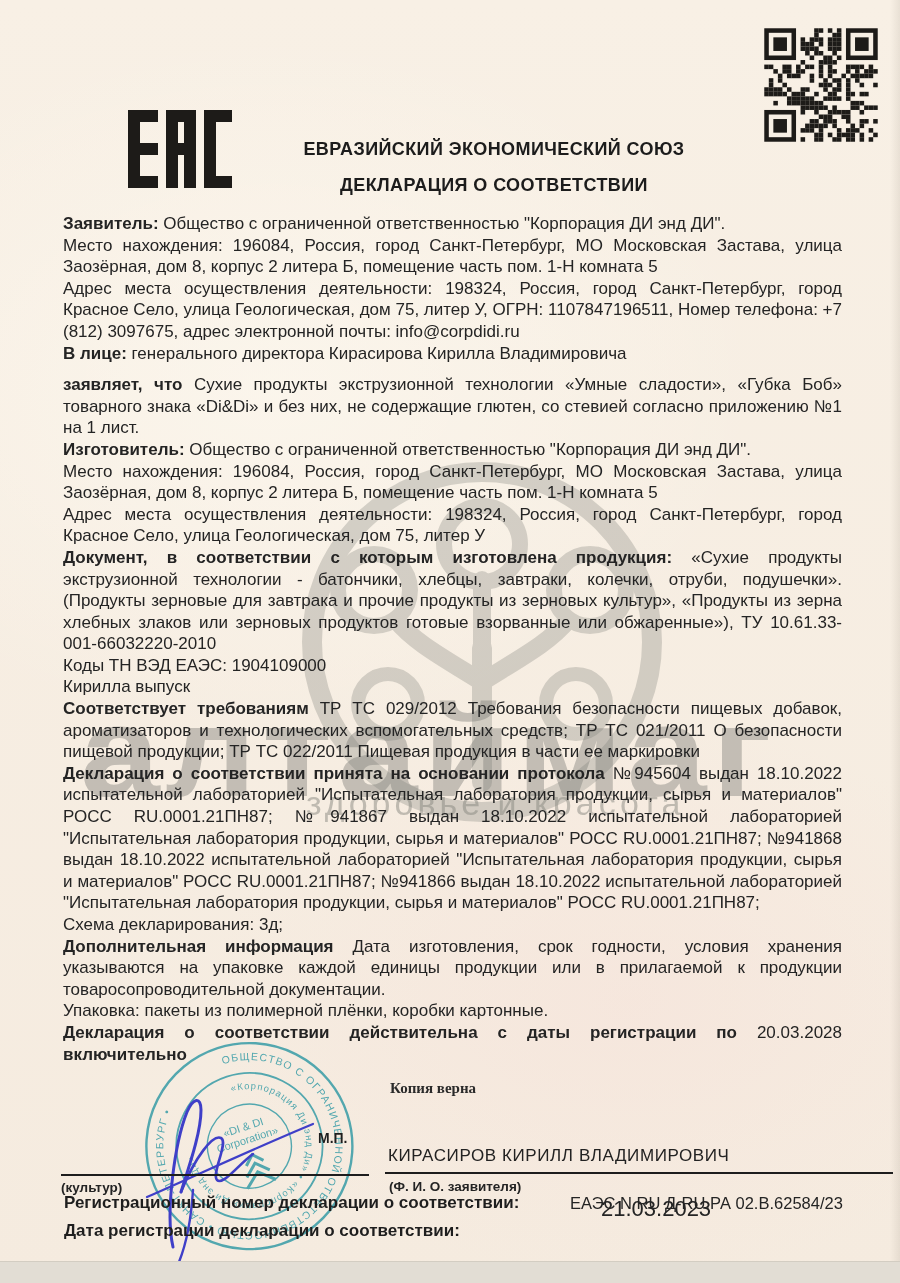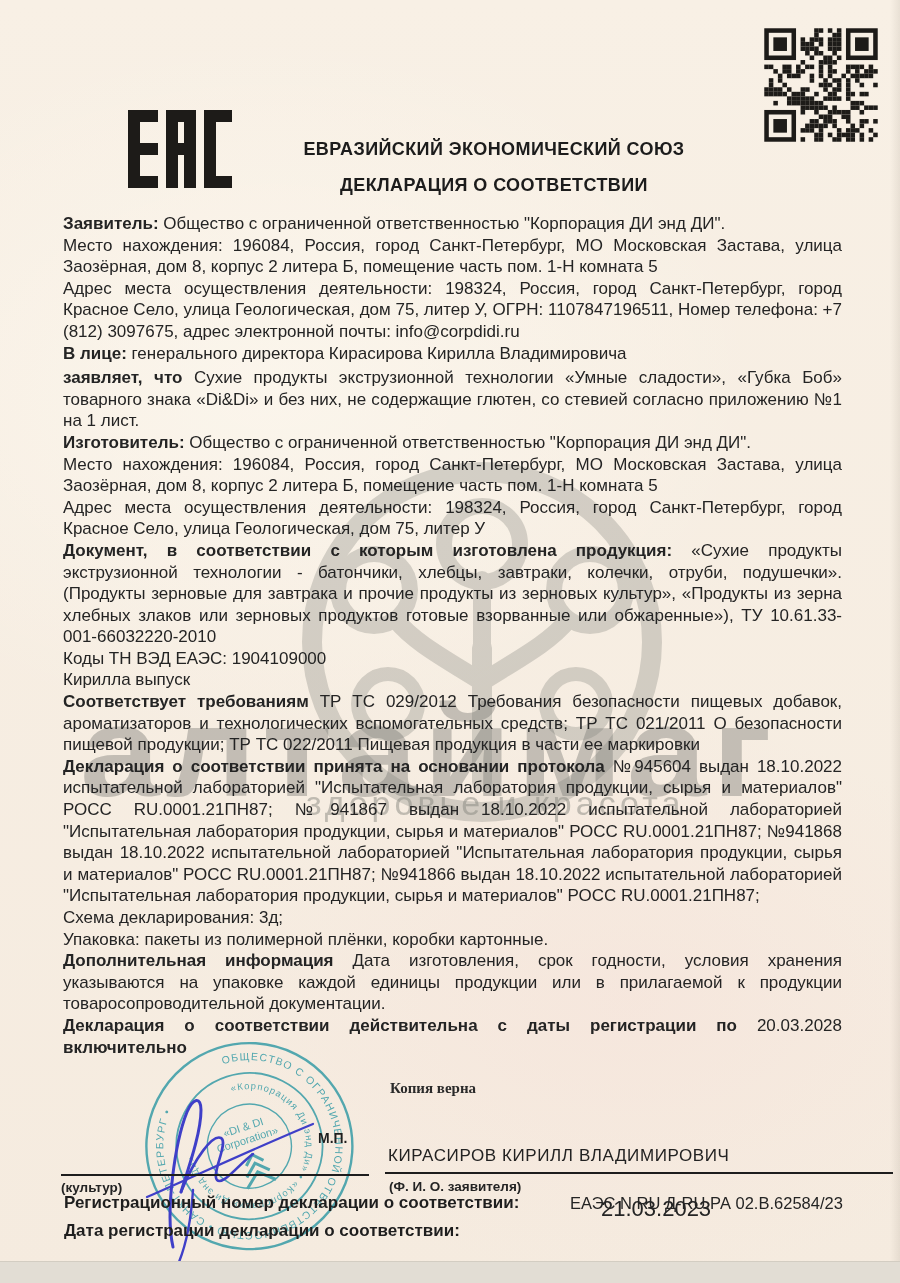--- a/index.html
+++ b/index.html
@@ -13,21 +13,21 @@
   }
   .bottom-strip{position:absolute;left:0;right:0;bottom:0;height:21px;background:#e2ddd4;border-top:1px solid #d3cdc2;}
   .right-shade{position:absolute;top:0;bottom:0;right:0;width:10px;background:linear-gradient(to right,rgba(0,0,0,0),rgba(120,110,95,.12));}
   .eac{position:absolute;left:128px;top:110px;}
   .qr{position:absolute;left:762px;top:26px;width:118px;height:118px;}
   .title{position:absolute;left:0;right:0;text-align:center;transform:translateX(44px);
          font-weight:bold;font-size:18px;letter-spacing:.4px;color:#1c1c1c;}
   .title1{top:139px;} .title2{top:175px;}
   .body-text{position:absolute;left:63px;top:213px;width:779px;font-size:17px;line-height:21.6px;text-align:justify;}
   .para{margin:0;} .para b{font-weight:bold;}
-  .para.gap{margin-top:3px;}
+  .para.gap{margin-top:10px;}
   
   .wm-logo{position:absolute;left:292px;top:452px;opacity:.34;}
   .wm-word{position:absolute;left:80px;top:678px;font-size:128px;font-weight:bold;
            color:rgba(125,125,118,.42);letter-spacing:5px;transform:scaleX(1.12);transform-origin:left;white-space:nowrap;}
   .wm-tag{position:absolute;left:306px;top:784px;font-size:34px;color:rgba(135,135,128,.5);letter-spacing:4px;white-space:nowrap;}
   
   .copy-note{position:absolute;left:390px;top:1080px;font-family:"Liberation Serif",serif;font-weight:bold;font-size:15px;color:#2a2a2a;}
   .mp{position:absolute;left:318px;top:1130px;font-weight:bold;font-size:14px;color:#1e1e1e;}
   .sig-line{position:absolute;left:61px;top:1174px;width:308px;height:2px;background:#1d1d1d;}
   .sig-caption{position:absolute;left:61px;top:1180px;font-weight:bold;font-size:13.5px;}
@@ -326,22 +326,22 @@
     <p class="para gap"><b>заявляет, что </b><span>Сухие продукты экструзионной технологии «Умные сладости», «Губка Боб» товарного знака «Di&amp;Di» и без них, не содержащие глютен, со стевией согласно приложению №1 на 1 лист.</span></p>
     <p class="para"><b>Изготовитель: </b><span>Общество с ограниченной ответственностью "Корпорация ДИ энд ДИ".</span></p>
     <p class="para"><b></b><span>Место нахождения: 196084, Россия, город Санкт-Петербург, МО Московская Застава, улица Заозёрная, дом 8, корпус 2 литера Б, помещение часть пом. 1-Н комната 5</span></p>
     <p class="para"><b></b><span>Адрес места осуществления деятельности: 198324, Россия, город Санкт-Петербург, город Красное Село, улица Геологическая, дом 75, литер У</span></p>
     <p class="para"><b>Документ, в соответствии с которым изготовлена продукция: </b><span>«Сухие продукты экструзионной технологии - батончики, хлебцы, завтраки, колечки, отруби, подушечки». (Продукты зерновые для завтрака и прочие продукты из зерновых культур», «Продукты из зерна хлебных злаков или зерновых продуктов готовые взорванные или обжаренные»), ТУ 10.61.33-001-66032220-2010</span></p>
     <p class="para"><b></b><span>Коды ТН ВЭД ЕАЭС: 1904109000</span></p>
     <p class="para"><b></b><span>Кирилла выпуск</span></p>
     <p class="para"><b>Соответствует требованиям </b><span>ТР ТС 029/2012 Требования безопасности пищевых добавок, ароматизаторов и технологических вспомогательных средств; ТР ТС 021/2011 О безопасности пищевой продукции; ТР ТС 022/2011 Пищевая продукция в части ее маркировки</span></p>
     <p class="para"><b>Декларация о соответствии принята на основании протокола </b><span>№945604 выдан 18.10.2022 испытательной лабораторией "Испытательная лаборатория продукции, сырья и материалов" РОСС RU.0001.21ПН87; №941867 выдан 18.10.2022 испытательной лабораторией "Испытательная лаборатория продукции, сырья и материалов" РОСС RU.0001.21ПН87; №941868 выдан 18.10.2022 испытательной лабораторией "Испытательная лаборатория продукции, сырья и материалов" РОСС RU.0001.21ПН87; №941866 выдан 18.10.2022 испытательной лабораторией "Испытательная лаборатория продукции, сырья и материалов" РОСС RU.0001.21ПН87;</span></p>
     <p class="para"><b></b><span>Схема декларирования: 3д;</span></p>
+    <p class="para"><b>Дополнительная информация </b><span>Дата изготовления, срок годности, условия хранения указываются на упаковке каждой единицы продукции или в прилагаемой к продукции товаросопроводительной документации.</span></p>
     <p class="para"><b></b><span>Упаковка: пакеты из полимерной плёнки, коробки картонные.</span></p>
-    <p class="para"><b>Дополнительная информация </b><span>Дата изготовления, срок годности, условия хранения указываются на упаковке каждой единицы продукции или в прилагаемой к продукции товаросопроводительной документации.</span></p>
     <p class="para"><b>Декларация о соответствии действительна с даты регистрации по </b><span>20.03.2028 </span><b>включительно</b></p>
   </div>
 
   <div class="stamp">
     <svg width="216" height="216" viewBox="0 0 216 216" xmlns="http://www.w3.org/2000/svg">
       <defs>
         <path id="ring-outer" d="M108,22 a86,86 0 1,1 -0.1,0 z"></path>
         <path id="ring-inner" d="M108,51 a57,57 0 1,1 -0.1,0 z"></path>
       </defs>
       <g stroke="#2b97a3" fill="none">

